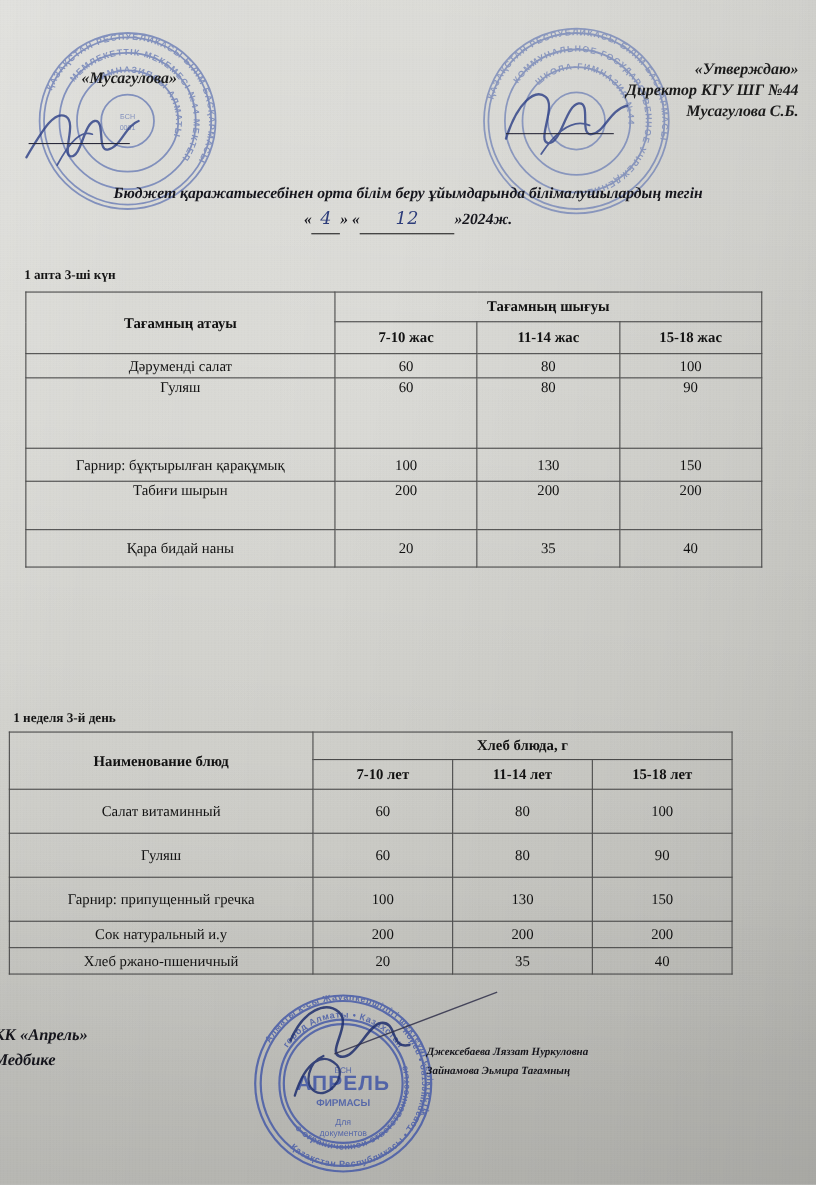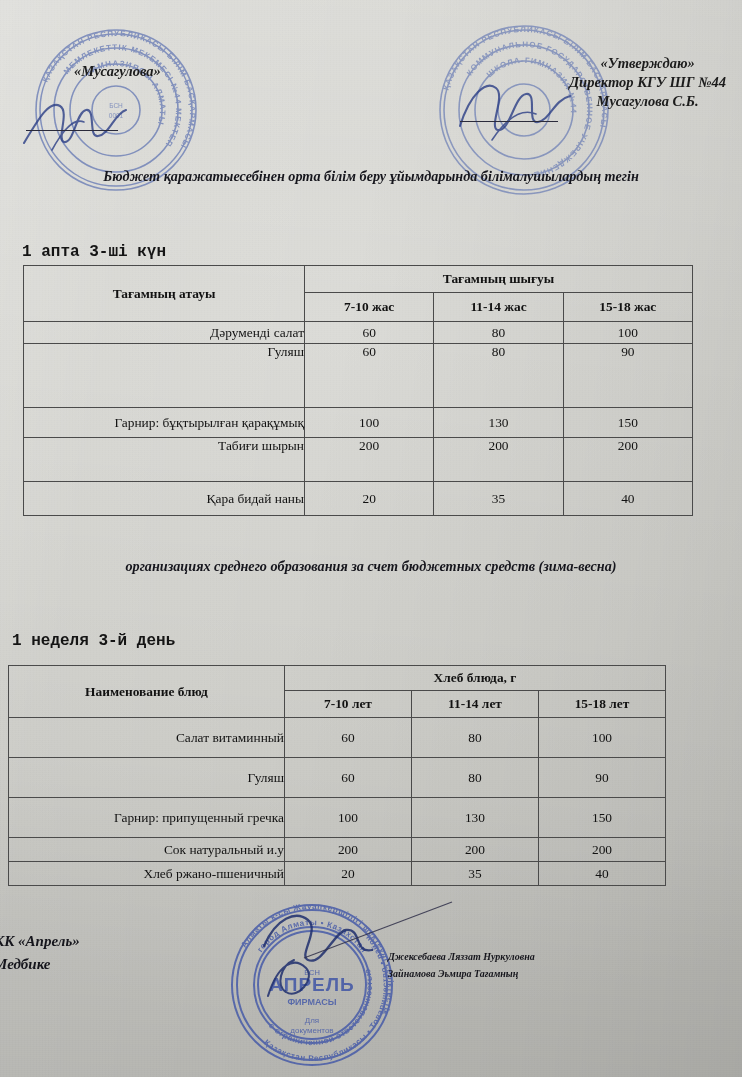--- a/index.html
+++ b/index.html
@@ -38,21 +38,21 @@
   .hdr-left, .hdr-right {
     position: absolute;
     font-style: italic;
     font-weight: bold;
     color: #1b1b1b;
     line-height: 1.32;
     font-size: 14.5px;
     white-space: nowrap;
   }
   .hdr-left  { left: 30px; top: 62px; }
-  .hdr-right { right: 16px; top: 54px; text-align: center; }
+  .hdr-right { right: 16px; top: 54px; text-align: right; }
   .hdr-left .l1 { padding-left: 44px; }
   .hdr-left .l3 { padding-left: 92px; }
 
   .sign-line {
     position:absolute;
     height:0; border-top: 1.6px solid #2a2a3a;
   }
   .sl-left  { left: 26px;  top: 130px; width: 92px; }
   .sl-right { left: 460px; top: 121px; width: 98px; }
 
@@ -86,46 +86,45 @@
     font-weight: normal;
     color: #2c3c7a;
     font-size: 16px;
     letter-spacing: .5px;
   }
 
   
   .daylabel {
     position: absolute;
     font-weight: bold;
-    font-size: 16px;
+    font-size: 12px;
     color: #141414;
-    font-family: Liberation Mono, monospace;
   }
   .dl1 { left: 22px; top: 243px; }
-  .dl2 { left: 12px; top: 632px; }
+  .dl2 { left: 12px; top: 645px; }
 
   
   table.menu {
     position: absolute;
     border-collapse: collapse;
     color: #111;
     font-size: 13.4px;
     background: transparent;
   }
   table.menu td, table.menu th {
     border: 1.1px solid #4a4a4a;
     padding: 0;
     background: transparent;
   }
   table.menu th {
     font-weight: bold;
     text-align: center;
   }
   td.dish {
-    text-align: right;
+    text-align: center;
     padding-left: 7px;
     font-weight: normal;
   }
   td.val { text-align: center; }
 
   #table-kz { left: 23px; top: 265px; width: 670px; }
   #table-ru { left: 8px;  top: 665px; width: 658px; }
 
   #table-kz .hrow1 th { height: 26px; margin-left: 32px; }
   #table-kz .hrow2 th { height: 28px; }
@@ -251,20 +250,23 @@
 
   <div class="hdr-right">
     <div>«Утверждаю»</div>
     <div>Директор КГУ ШГ №44</div>
     <div>Мусагулова С.Б.</div>
   </div>
   <div class="sign-line sl-right"></div>
 
   <div class="title-kz">
     <div>Бюджет қаражатыесебінен орта білім беру ұйымдарында білімалушылардың тегін</div>
+    <div class="date-line">
+      <span>«</span><span class="blank b-short"><span class="hand">4</span></span><span>» «</span><span class="blank b-long"><span class="hand">12</span></span><span>»2024ж.</span>
+    </div>
   </div>
 
   <div class="daylabel dl1">1 апта 3-ші күн</div>
 
   <table class="menu" id="table-kz">
     <thead>
       <tr class="hrow1">
         <th class="namecell" rowspan="2">Тағамның атауы</th>
         <th colspan="3">Тағамның шығуы</th>
       </tr>
@@ -302,21 +304,20 @@
       <tr style="height:34px">
         <td class="dish">Қара бидай наны</td>
         <td class="val">20</td>
         <td class="val">35</td>
         <td class="val">40</td>
       </tr>
     </tbody>
   </table>
 
   <div class="title-ru">
-    <div>организациях среднего образования за счет бюджетных средств (зима-весна)</div>
   </div>
 
   <div class="daylabel dl2">1 неделя 3-й день</div>
 
   <table class="menu" id="table-ru">
     <thead>
       <tr class="hrow1">
         <th class="namecell" rowspan="2">Наименование блюд</th>
         <th colspan="3">Хлеб блюда, г</th>
       </tr>

